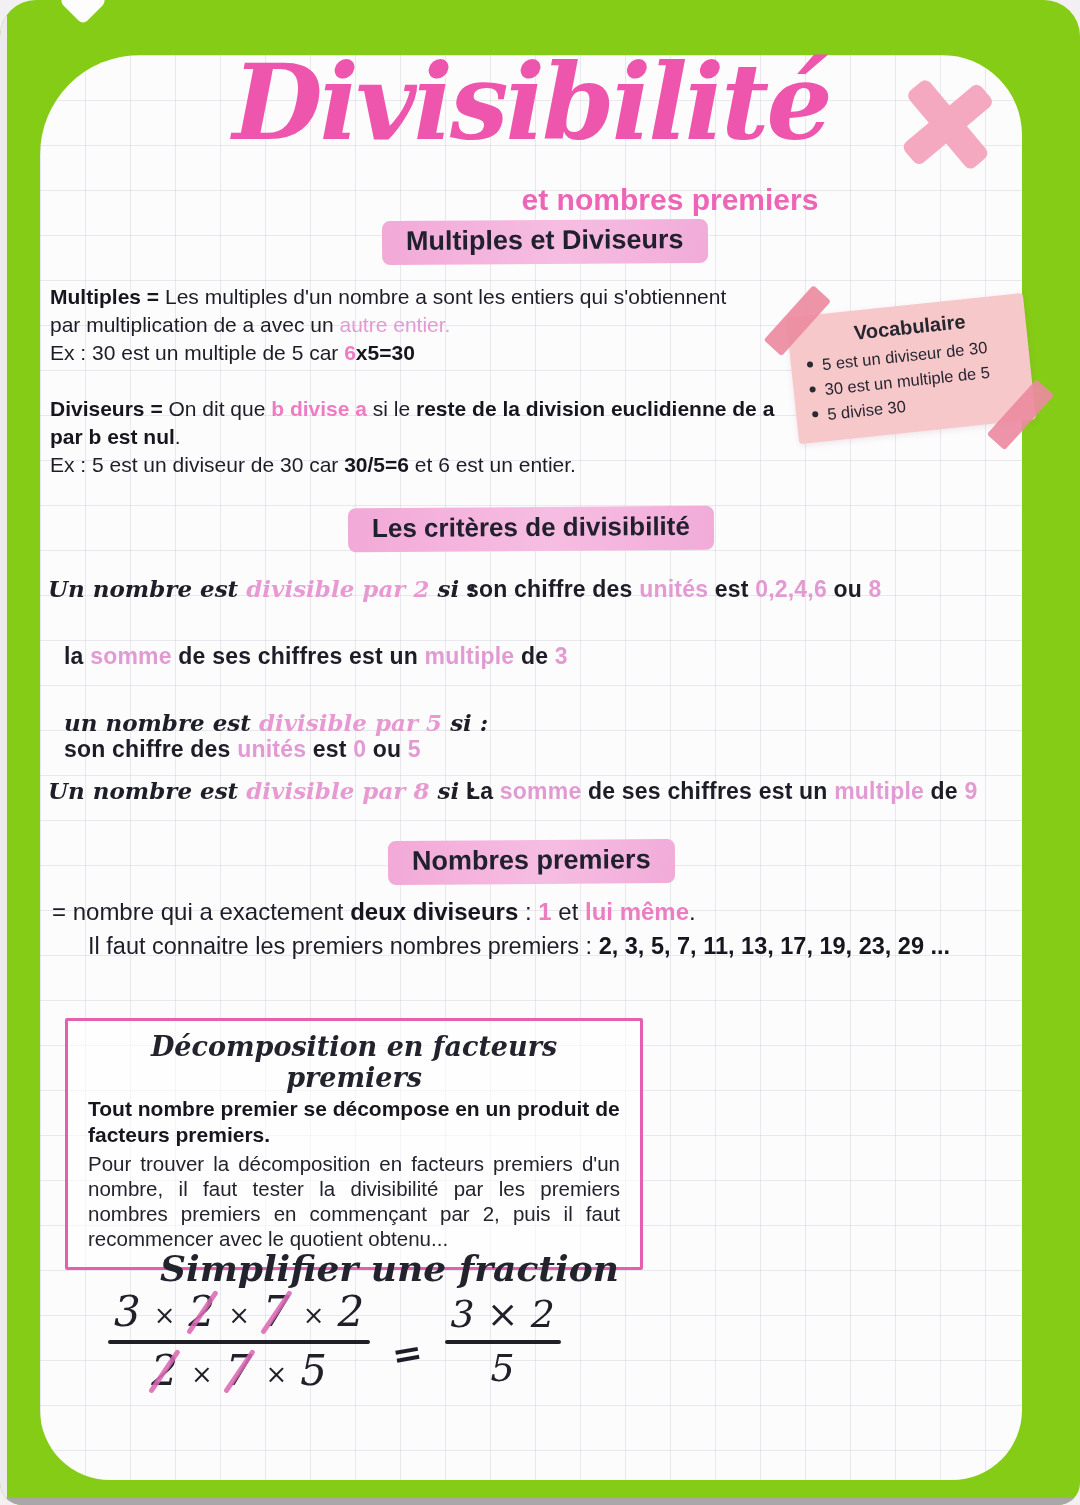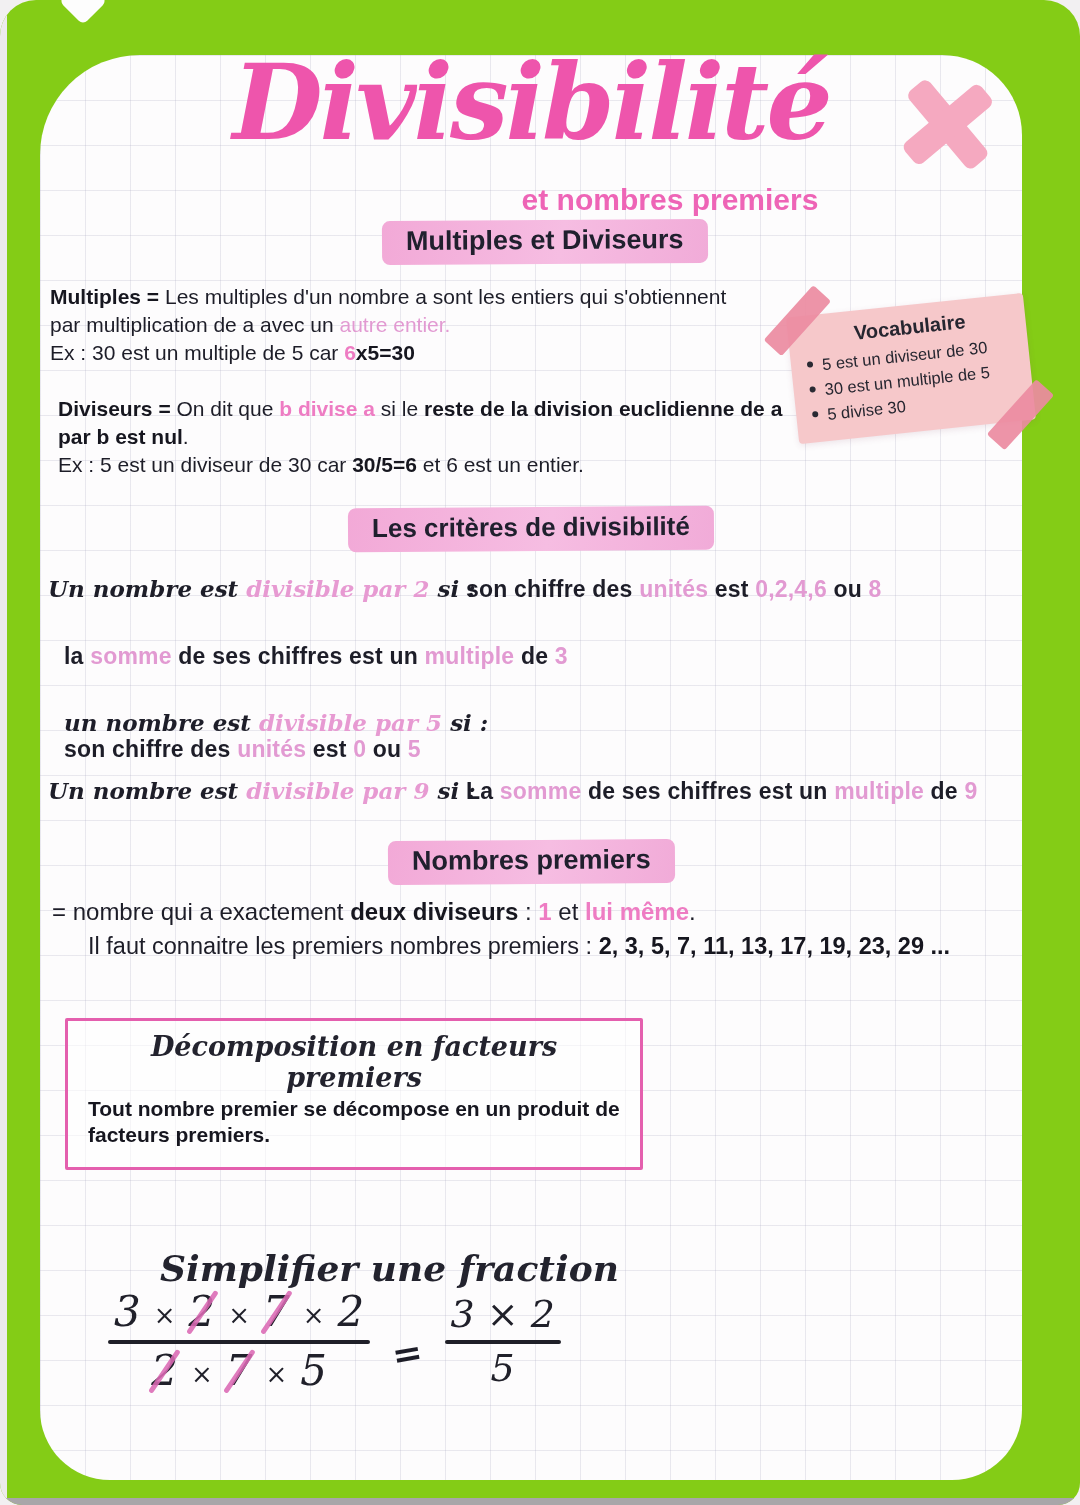--- a/index.html
+++ b/index.html
@@ -57,21 +57,21 @@
     padding:5px 24px 8px; border-radius:8px;
     font-weight:bold; color:#20202e;
     transform:rotate(-0.4deg);
   }
   .h1pos { top:165px; font-size:27px;padding-left:28px; }
   .h2pos { top:452px; font-size:26px; }
   .h3pos { top:785px; font-size:27px; }
 
   .para { position:absolute; font-size:21px; line-height:28px; }
   .multiples { top:228px; left:10px; width:800px; }
-  .diviseurs { top:340px; left:10px; width:800px;margin-left:8px; }
+  .diviseurs { top:340px; left:10px; width:800px; }
 
   .note {
     position:absolute; left:752px; top:250px; width:238px;
     background:#f6c8ca; border-radius:4px;
     padding:10px 10px 14px 16px;
     transform:rotate(-6deg);
     box-shadow:0 2px 6px rgba(120,60,90,0.12);
     font-size:16.5px; line-height:25px; color:#262630;
   }
   .note-title { font-weight:bold; font-size:20px; text-align:center; margin-bottom:3px; }
@@ -178,35 +178,36 @@
     <div class="crit r1">
       <div class="crit-state"><span>la</span> <span class="lp">somme</span> <span>de ses chiffres est un</span> <span class="lp">multiple</span> <span>de</span> <span class="lp">3</span></div>
     </div>
 
     <div class="crit r2">
       <div class="crit-script script"><span>un nombre est</span> <span class="lp">divisible par 5</span> <span>si :</span></div>
       <div class="crit-state"><span>son chiffre des</span> <span class="lp">unités</span> <span>est</span> <span class="lp">0</span> <span>ou</span> <span class="lp">5</span></div>
     </div>
 
     <div class="crit r3">
-      <div class="crit-script script"><span>Un nombre est</span> <span class="lp">divisible par 9</span> <span>si :</span></div>
+      <div class="crit-script script"><span>Un nombre est</span> <span class="lp">divisible par 8</span> <span>si :</span></div>
       <div class="crit-state"><span>La</span> <span class="lp">somme</span> <span>de ses chiffres est un</span> <span class="lp">multiple</span> <span>de</span> <span class="lp">9</span></div>
     </div>
 
     <div class="h-wrap h3pos">
       <span class="hl">Nombres premiers</span>
     </div>
 
     <div class="para premiers1"><span>= nombre qui a exactement </span><b>deux diviseurs</b><span> : </span><b class="mp" style="color:#ee7cc3">1</b><span> et </span><b class="mp" style="color:#ee7cc3">lui même</b><span>.</span></div>
 
     <div class="para premiers2"><span>Il faut connaitre les premiers nombres premiers : </span><b>2, 3, 5, 7, 11, 13, 17, 19, 23, 29 ...</b></div>
 
     <div class="dbox">
       <div class="dbox-title script">Décomposition en facteurs premiers</div>
       <div class="dbox-bold">Tout nombre premier se décompose en un produit de facteurs premiers.</div>
+      <div class="dbox-body">Pour trouver la décomposition en facteurs premiers d'un nombre, il faut tester la divisibilité par les premiers nombres premiers en commençant par 2, puis il faut recommencer avec le quotient obtenu...</div>
     </div>
 
     <div class="frac-heading script">Simplifier une fraction</div>
 
     <div class="frac-area">
       <div class="frac">
         <div class="num">
           <span class="tok">3</span>
           <span class="tok op">×</span>
           <span class="tok crossed">2</span>

